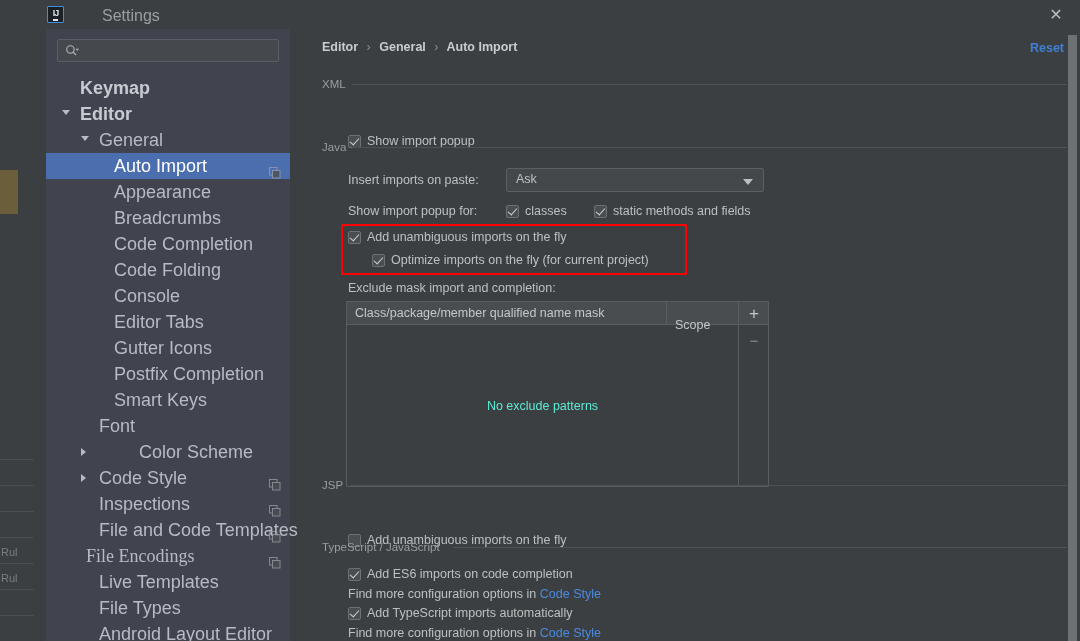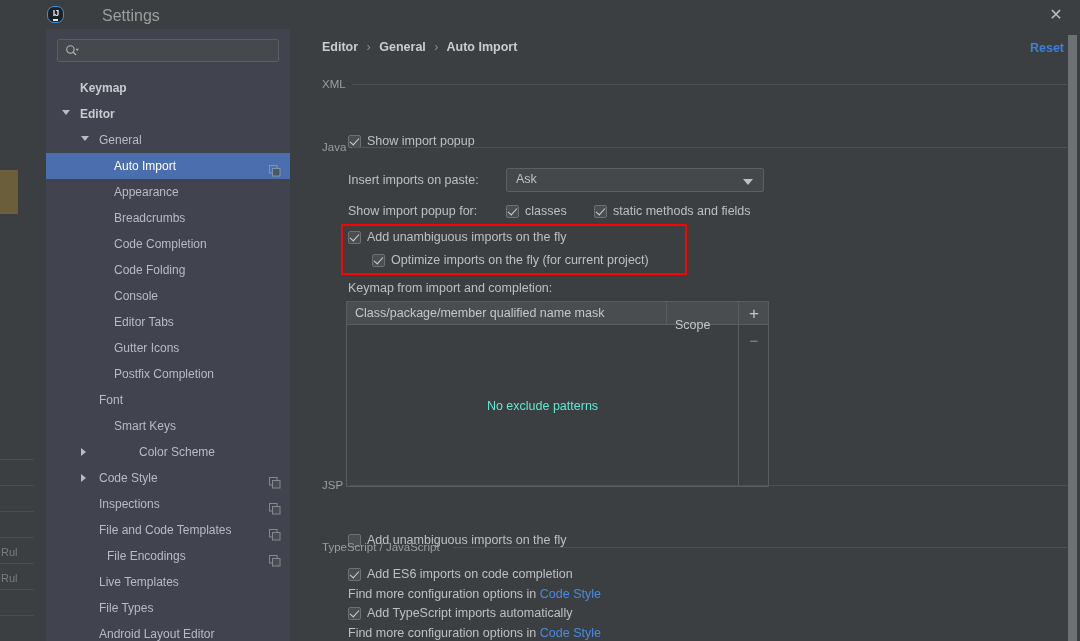--- a/index.html
+++ b/index.html
@@ -34,21 +34,21 @@
   .dialog {
     position: absolute; left: 34px; top: 0; width: 1046px; height: 641px;
     background: #3c3f41;
   }
   .titlebar {
     position: absolute; left: 0; top: 0; width: 1046px; height: 29px;
     background: #3c3f41;
   }
   .app-icon {
     position: absolute; left: 13px; top: 6px; width: 17px; height: 17px;
-    background: #1c2128; border: 1px solid #3f8fe0; border-radius: 7px;
+    background: #1c2128; border: 1px solid #3f8fe0; border-radius: 1px;
     display: flex; align-items: center; justify-content: center;
   }
   .app-icon span {
     font-family: "Liberation Sans", sans-serif;
     font-size: 9px; font-weight: bold; color: #dfe3e6;
     letter-spacing: -1px; line-height: 9px;
     border-bottom: 2px solid #dfe3e6; padding-bottom: 1px;
   }
   .title-text {
     position: absolute; left: 40px; top: 7px;
@@ -69,21 +69,21 @@
   .search-box {
     position: absolute; left: 11px; top: 10px; width: 222px; height: 23px;
     background: #45484d; border: 1px solid #5b5e63; border-radius: 2px;
   }
   .search-icon {
     position: absolute; left: 7px; top: 4px; width: 14px; height: 14px;
   }
   .tree { position: absolute; left: 0; top: 46px; width: 244px; }
   .tree-item {
     position: relative; height: 26px; line-height: 26px;
-    font-size: 12px; color: #b7bbc2; white-space: nowrap;
+    font-size: 18px; color: #b7bbc2; white-space: nowrap;
   }
   .tree-item.bold { font-weight: bold; color: #c7cbd1; }
   .tree-item.selected { background: #4b6eaf; color: #ffffff; }
   .tree-item .lbl { position: absolute; top: 0; }
   .tri {
     position: absolute; top: 9px; width: 0; height: 0;
   }
   .tri-down {
     border-left: 4.5px solid transparent; border-right: 4.5px solid transparent;
     border-top: 5.5px solid #b7bbc2;
@@ -271,24 +271,24 @@
           <div class="tree-item">
             <span class="lbl" style="left: 68px;">Editor Tabs</span>
           </div>
           <div class="tree-item">
             <span class="lbl" style="left: 68px;">Gutter Icons</span>
           </div>
           <div class="tree-item">
             <span class="lbl" style="left: 68px;">Postfix Completion</span>
           </div>
           <div class="tree-item">
+            <span class="lbl" style="left: 68px;">Smart Keys</span>
+          </div>
+          <div class="tree-item">
             <span class="lbl" style="left: 53px;">Font</span>
-          </div>
-          <div class="tree-item">
-            <span class="lbl" style="left: 68px;">Smart Keys</span>
           </div>
           <div class="tree-item">
             <span class="tri tri-right" style="left: 35px;"></span>
             <span class="lbl" style="left: 53px; margin-left: 40px;">Color Scheme</span>
           </div>
           <div class="tree-item">
             <span class="tri tri-right" style="left: 35px;"></span>
             <span class="lbl" style="left: 53px;">Code Style</span>
             <span class="proj-icon"><svg viewBox="0 0 12 12" width="12" height="12">
                 <rect x="0.5" y="0.5" width="7.5" height="7.5" fill="none" stroke="#9aa0a6" stroke-width="1"></rect>
@@ -303,21 +303,21 @@
               </svg></span>
           </div>
           <div class="tree-item">
             <span class="lbl" style="left: 53px;">File and Code Templates</span>
             <span class="proj-icon"><svg viewBox="0 0 12 12" width="12" height="12">
                 <rect x="0.5" y="0.5" width="7.5" height="7.5" fill="none" stroke="#9aa0a6" stroke-width="1"></rect>
                 <rect x="3.5" y="3.5" width="7.5" height="7.5" fill="#4b4e50" stroke="#9aa0a6" stroke-width="1"></rect>
               </svg></span>
           </div>
           <div class="tree-item">
-            <span class="lbl" style="left: 61px;">File Encodings</span>
+            <span class="lbl" style="left: 40px; font-family: Liberation Serif, serif;">File Encodings</span>
             <span class="proj-icon"><svg viewBox="0 0 12 12" width="12" height="12">
                 <rect x="0.5" y="0.5" width="7.5" height="7.5" fill="none" stroke="#9aa0a6" stroke-width="1"></rect>
                 <rect x="3.5" y="3.5" width="7.5" height="7.5" fill="#4b4e50" stroke="#9aa0a6" stroke-width="1"></rect>
               </svg></span>
           </div>
           <div class="tree-item">
             <span class="lbl" style="left: 53px;">Live Templates</span>
           </div>
           <div class="tree-item">
             <span class="lbl" style="left: 53px;">File Types</span>
@@ -366,21 +366,21 @@
 
       <div class="cb-row" style="left:38px; top:201px;">
         <span class="cbox checked"></span><span>Add unambiguous imports on the fly</span>
       </div>
       <div class="cb-row" style="left:38px; top:224px;margin-left:24px;">
         <span class="cbox checked"></span><span>Optimize imports on the fly (for current project)</span>
       </div>
 
       <div class="redbox" style="left:31px; top:195px; width:346px; height:51px;"></div>
 
-      <div class="field-label" style="left:38px; top:252px;">Keymap from import and completion:</div>
+      <div class="field-label" style="left:38px; top:252px;">Exclude mask import and completion:</div>
 
       <div class="table-wrap" style="left:36px; top:272px; width:423px; height:186px;">
         <div class="table-head">
           <div class="th" style="left:0; width:319px;">Class/package/member qualified name mask</div>
           <div class="th-div" style="left:319px;"></div>
           <div class="th" style="left:320px; width:71px;margin-top:12px;">Scope</div>
           <div class="th-div" style="left:391px;"></div>
         </div>
         <div class="table-empty" style="width:391px;">No exclude patterns</div>
         <div class="tb-side" style="left:391px;">

